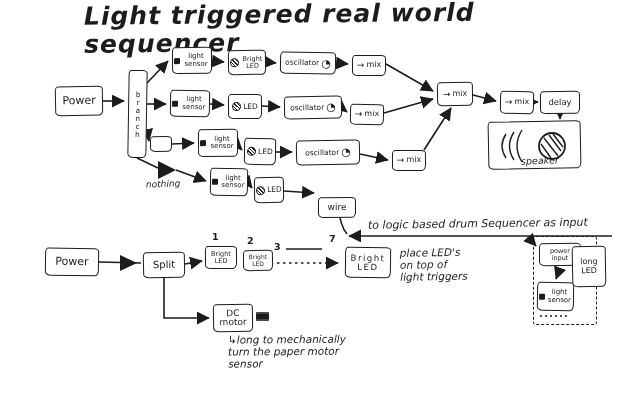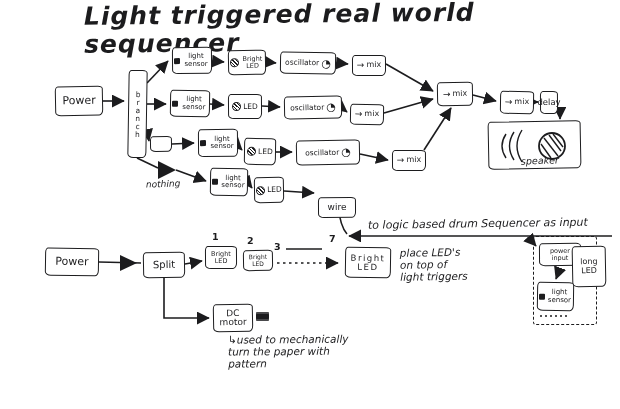--- a/index.html
+++ b/index.html
@@ -168,21 +168,21 @@
   </div>
 
   <div class="box w1" style="left:437px;top:82px;width:36px;height:24px;font-size:8px;">
     <span class="micon">→</span>
     <span>mix</span>
   </div>
   <div class="box w2" style="left:500px;top:91px;width:34px;height:23px;font-size:8px;">
     <span class="micon">→</span>
     <span>mix</span>
   </div>
-  <div class="box w3" style="left:540px;top:91px;width:18px;height:23px;font-size:8.5px;">
+  <div class="box w3" style="left:540px;top:91px;width:40px;height:23px;font-size:8.5px;">
     <span>delay</span>
   </div>
 
   <div class="box w1" style="left:488px;top:121px;width:93px;height:48px;background:transparent;"></div>
   <div class="txt hand" style="left:521px;top:156px;font-size:9.5px;transform:rotate(-2deg);">speaker</div>
 
   <div class="txt hand" style="left:368px;top:218px;width:250px;font-size:11px;transform:rotate(-0.8deg);">to logic based drum Sequencer as input</div>
 
   <div class="box w2" style="left:45px;top:248px;width:54px;height:28px;font-size:11px;">
     <span>Power</span>
@@ -222,18 +222,18 @@
     <span class="sq"></span>
     <span>light sensor</span>
   </div>
 
   <div class="box w1 col" style="left:213px;top:304px;width:40px;height:28px;font-size:9px;">
     <span>DC motor</span>
   </div>
   <div class="plug" style="left:256px;top:312px;"></div>
 
   <div class="txt hand" style="left:228px;top:334px;width:140px;font-size:10.5px;transform:rotate(-0.5deg);">
-    <div>↳used to mechanically</div>
-    <div>turn the paper with</div>
-    <div>pattern</div>
+    <div>↳long to mechanically</div>
+    <div>turn the paper motor</div>
+    <div>sensor</div>
   </div>
 
 </div>
 
 </body></html>

